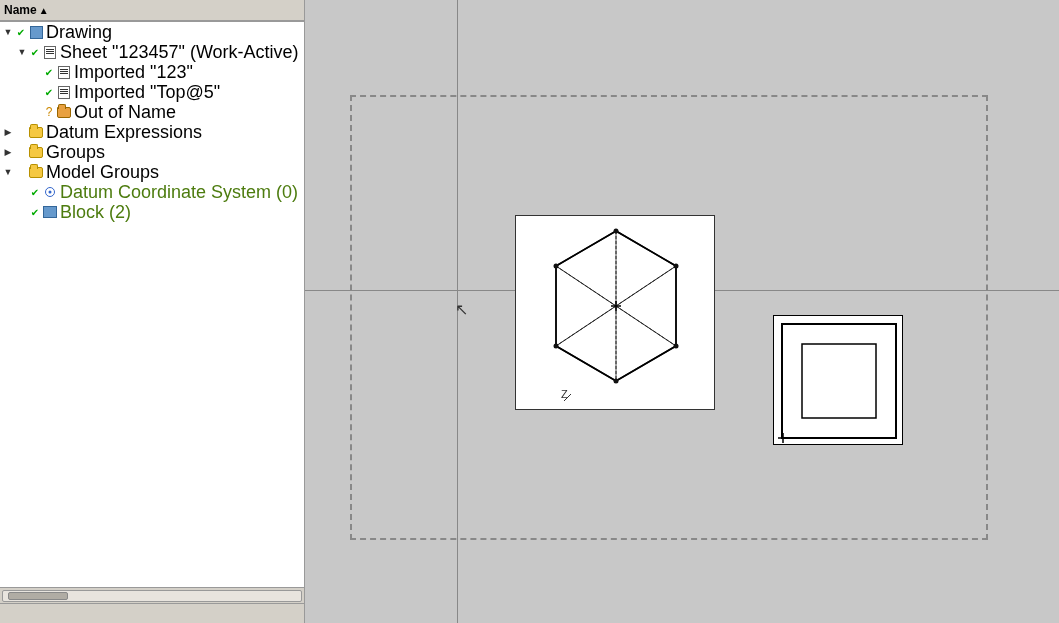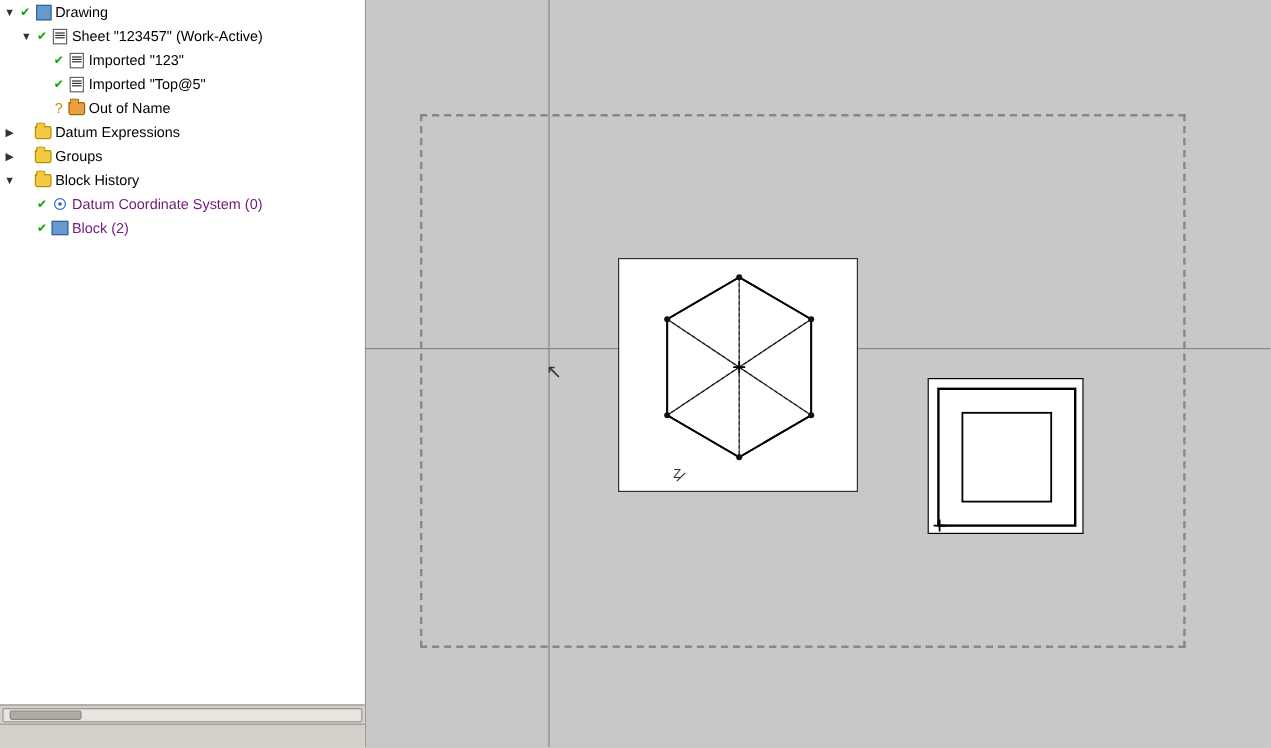--- a/index.html
+++ b/index.html
@@ -180,25 +180,25 @@
     }
     
     .icon-block {
       width: 14px;
       height: 12px;
       background: #6699cc;
       border: 1px solid #336699;
       position: relative;
     }
     .node-label {
-      font-size: 12px;
+      font-size: 18px;
       color: #000;
     }
     .node-label.blue {
-      color: #701a75;
+      color: #4d7c0f;
     }
     .expand-arrow {
       width: 12px;
       height: 12px;
       display: inline-flex;
       align-items: center;
       justify-content: center;
       font-size: 9px;
       color: #333;
       flex-shrink: 0;
@@ -306,20 +306,24 @@
       pointer-events: none;
     }
   </style>
 </head>
 <body>
 
 <div class="main-layout">
 
   <div class="left-panel">
 
+    <div class="tree-header">
+      <span>Name</span>
+      <span class="sort-icon">▲</span>
+    </div>
 
     <div class="tree-body" id="tree-container">
 
     <div class="tree-row indent-0">
           <span class="expand-arrow">▼</span>
           <span class="check-icon">✔</span>
           <span class="node-icon">
             <span class="icon-drawing"></span>
           </span>
           <span class="node-label">Drawing</span>
@@ -371,21 +375,21 @@
             <span class="icon-folder"></span>
           </span>
           <span class="node-label">Groups</span>
         </div>
         <div class="tree-row indent-0">
           <span class="expand-arrow">▼</span>
           <span style="width: 14px; display: inline-block;"></span>
           <span class="node-icon">
             <span class="icon-folder"></span>
           </span>
-          <span class="node-label">Block History</span>
+          <span class="node-label">Model Groups</span>
         </div>
         <div class="tree-row indent-1">
           <span class="expand-arrow">&nbsp;</span>
           <span class="check-icon">✔</span>
           <span class="node-icon">
             <span class="icon-datum">
               <span class="datum-inner"></span>
             </span>
           </span>
           <span class="node-label blue">Datum Coordinate System (0)</span>

